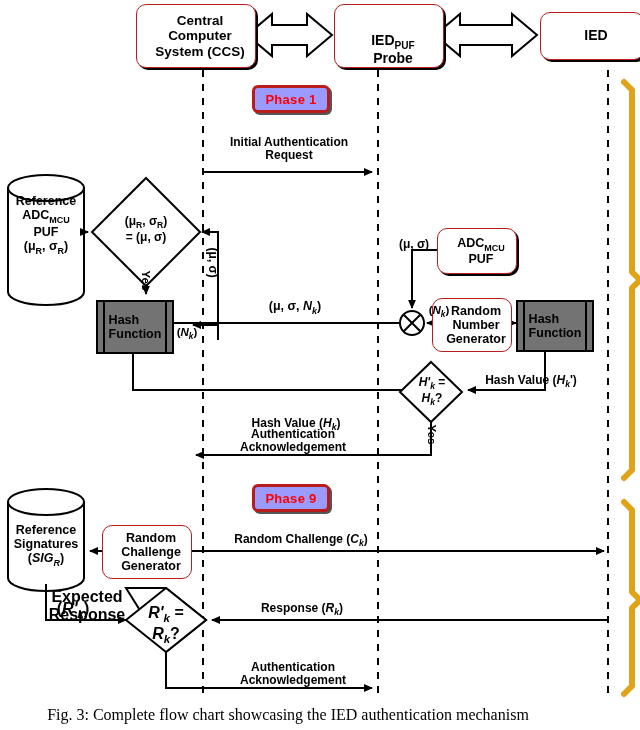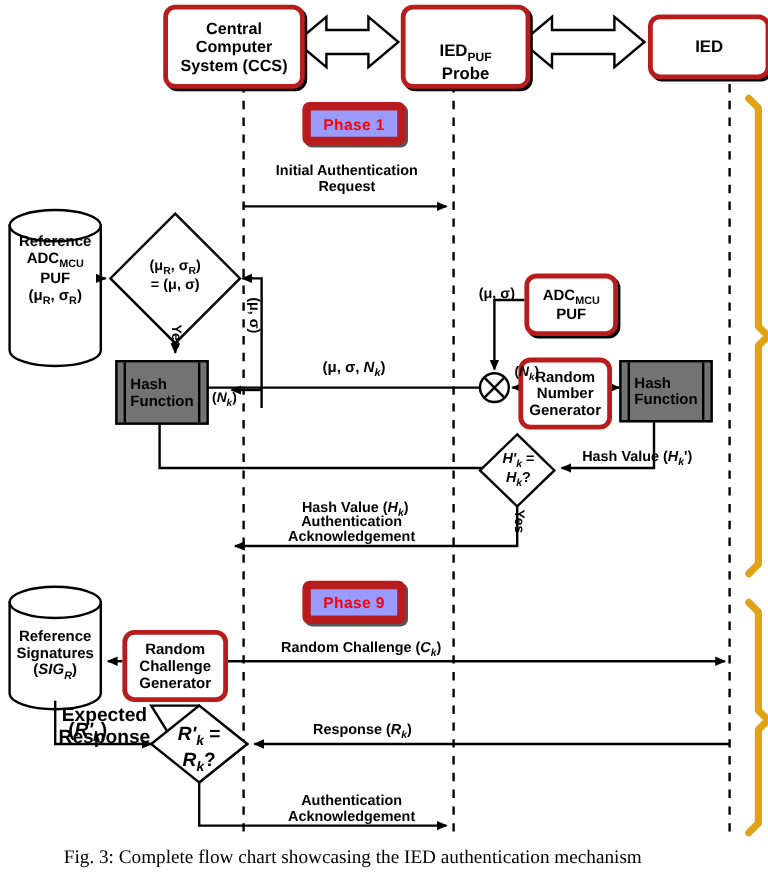--- a/index.html
+++ b/index.html
@@ -1,33 +1,33 @@
 <!DOCTYPE html>
 <html><head>
 <meta charset="utf-8">
 <style>
   html,body{margin:0;padding:0;background:#ffffff;}
   body{width:640px;height:730px;font-family:"Liberation Sans",sans-serif;overflow:hidden;position:relative;}
   #stage{position:absolute;left:0;top:0;width:640px;height:730px;}
   svg{position:absolute;left:0;top:0;}
   .lbl{position:absolute;font-family:"Liberation Sans",sans-serif;font-weight:bold;color:#000;text-align:center;line-height:1.12;white-space:nowrap;}
-  .box{position:absolute;border:4px solid #b91c1c;border-radius:10px;background:#fff;
+  .box{position:absolute;border:1px solid #b91c1c;border-radius:10px;background:#fff;
        display:flex;align-items:center;justify-content:center;text-align:center;
        font-weight:bold;font-family:"Liberation Sans",sans-serif;line-height:1.12;
-       box-shadow:2px 2px 0 #000;}
+       box-shadow:2px 2px 0 #000;padding-left:8px;}
   .hashbox{position:absolute;border:2px solid #000;background:#737373;display:flex;align-items:center;
        justify-content:center;text-align:left;font-weight:bold;line-height:1.12;}
   .hashbox:before,.hashbox:after{content:"";position:absolute;top:0;bottom:0;width:0;border-left:2px solid #000;}
   .hashbox:before{left:5px;}
   .hashbox:after{right:5px;}
-  .phase{position:absolute;background:#9a9aff;border:7px solid #b91c1c;border-radius:6px;
+  .phase{position:absolute;background:#9a9aff;border:3px solid #b91c1c;border-radius:6px;
          color:#ff0000;font-weight:bold;display:flex;align-items:center;justify-content:center;
          box-shadow:2px 2px 0 #555;letter-spacing:.3px;}
   .rot{transform:rotate(90deg);transform-origin:center center;}
-  .caption{position:absolute;left:6px;width:576px;text-align:center;font-family:"Liberation Serif",serif;
+  .caption{position:absolute;left:0;width:576px;text-align:center;font-family:"Liberation Serif",serif;
            font-weight:normal;color:#000;}
   sub{font-size:.72em;}
   i{font-style:italic;}
 </style>
 </head>
 <body>
 
 <div id="stage">
 
   <svg width="640" height="730">

